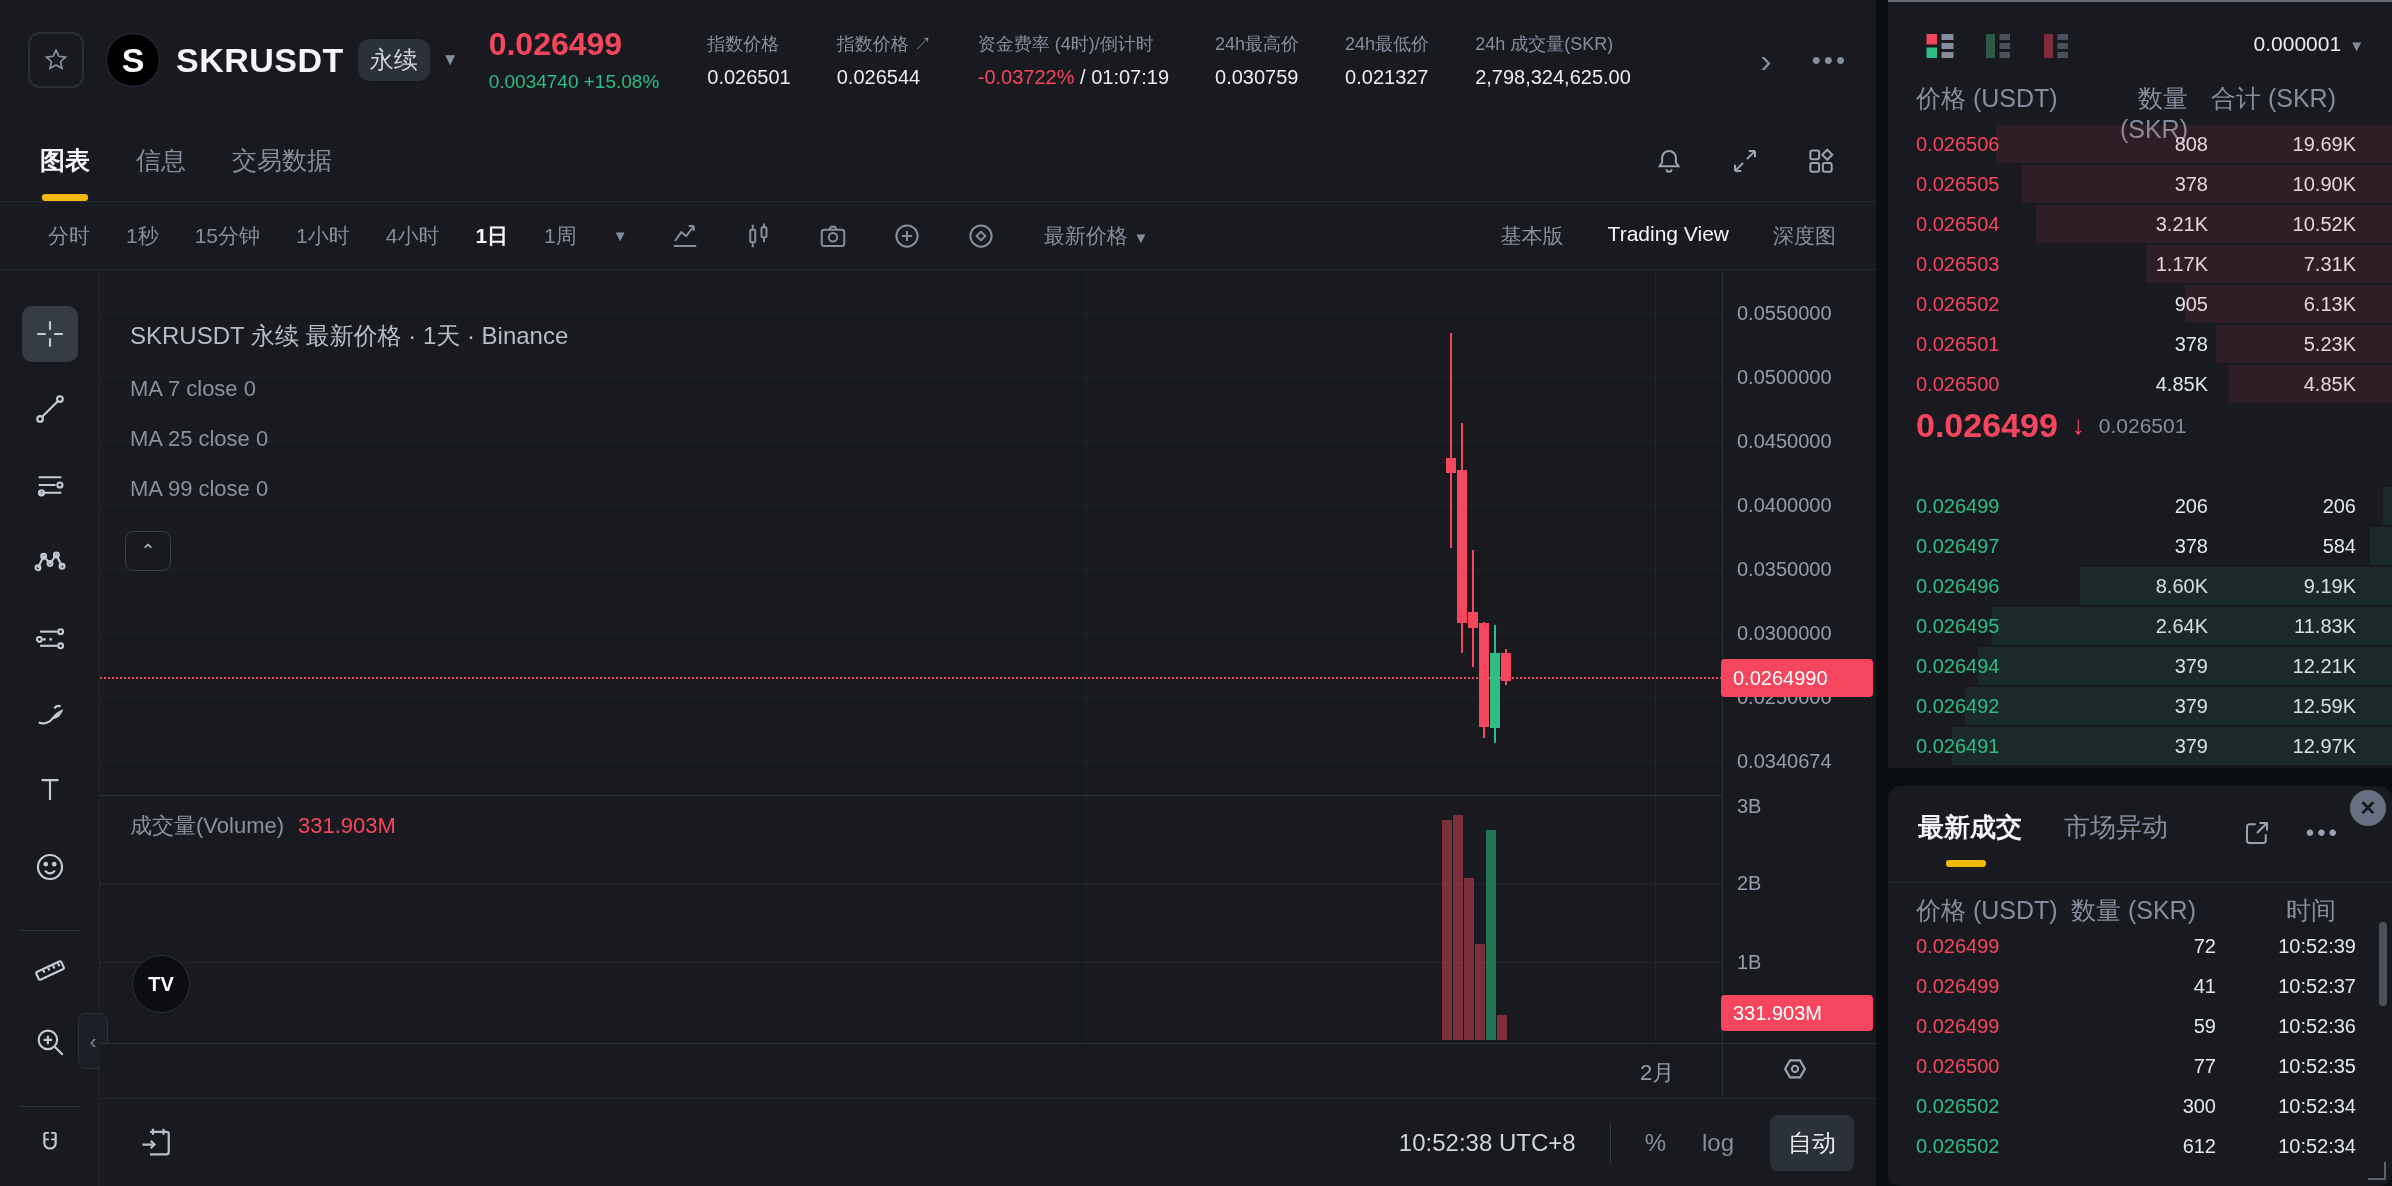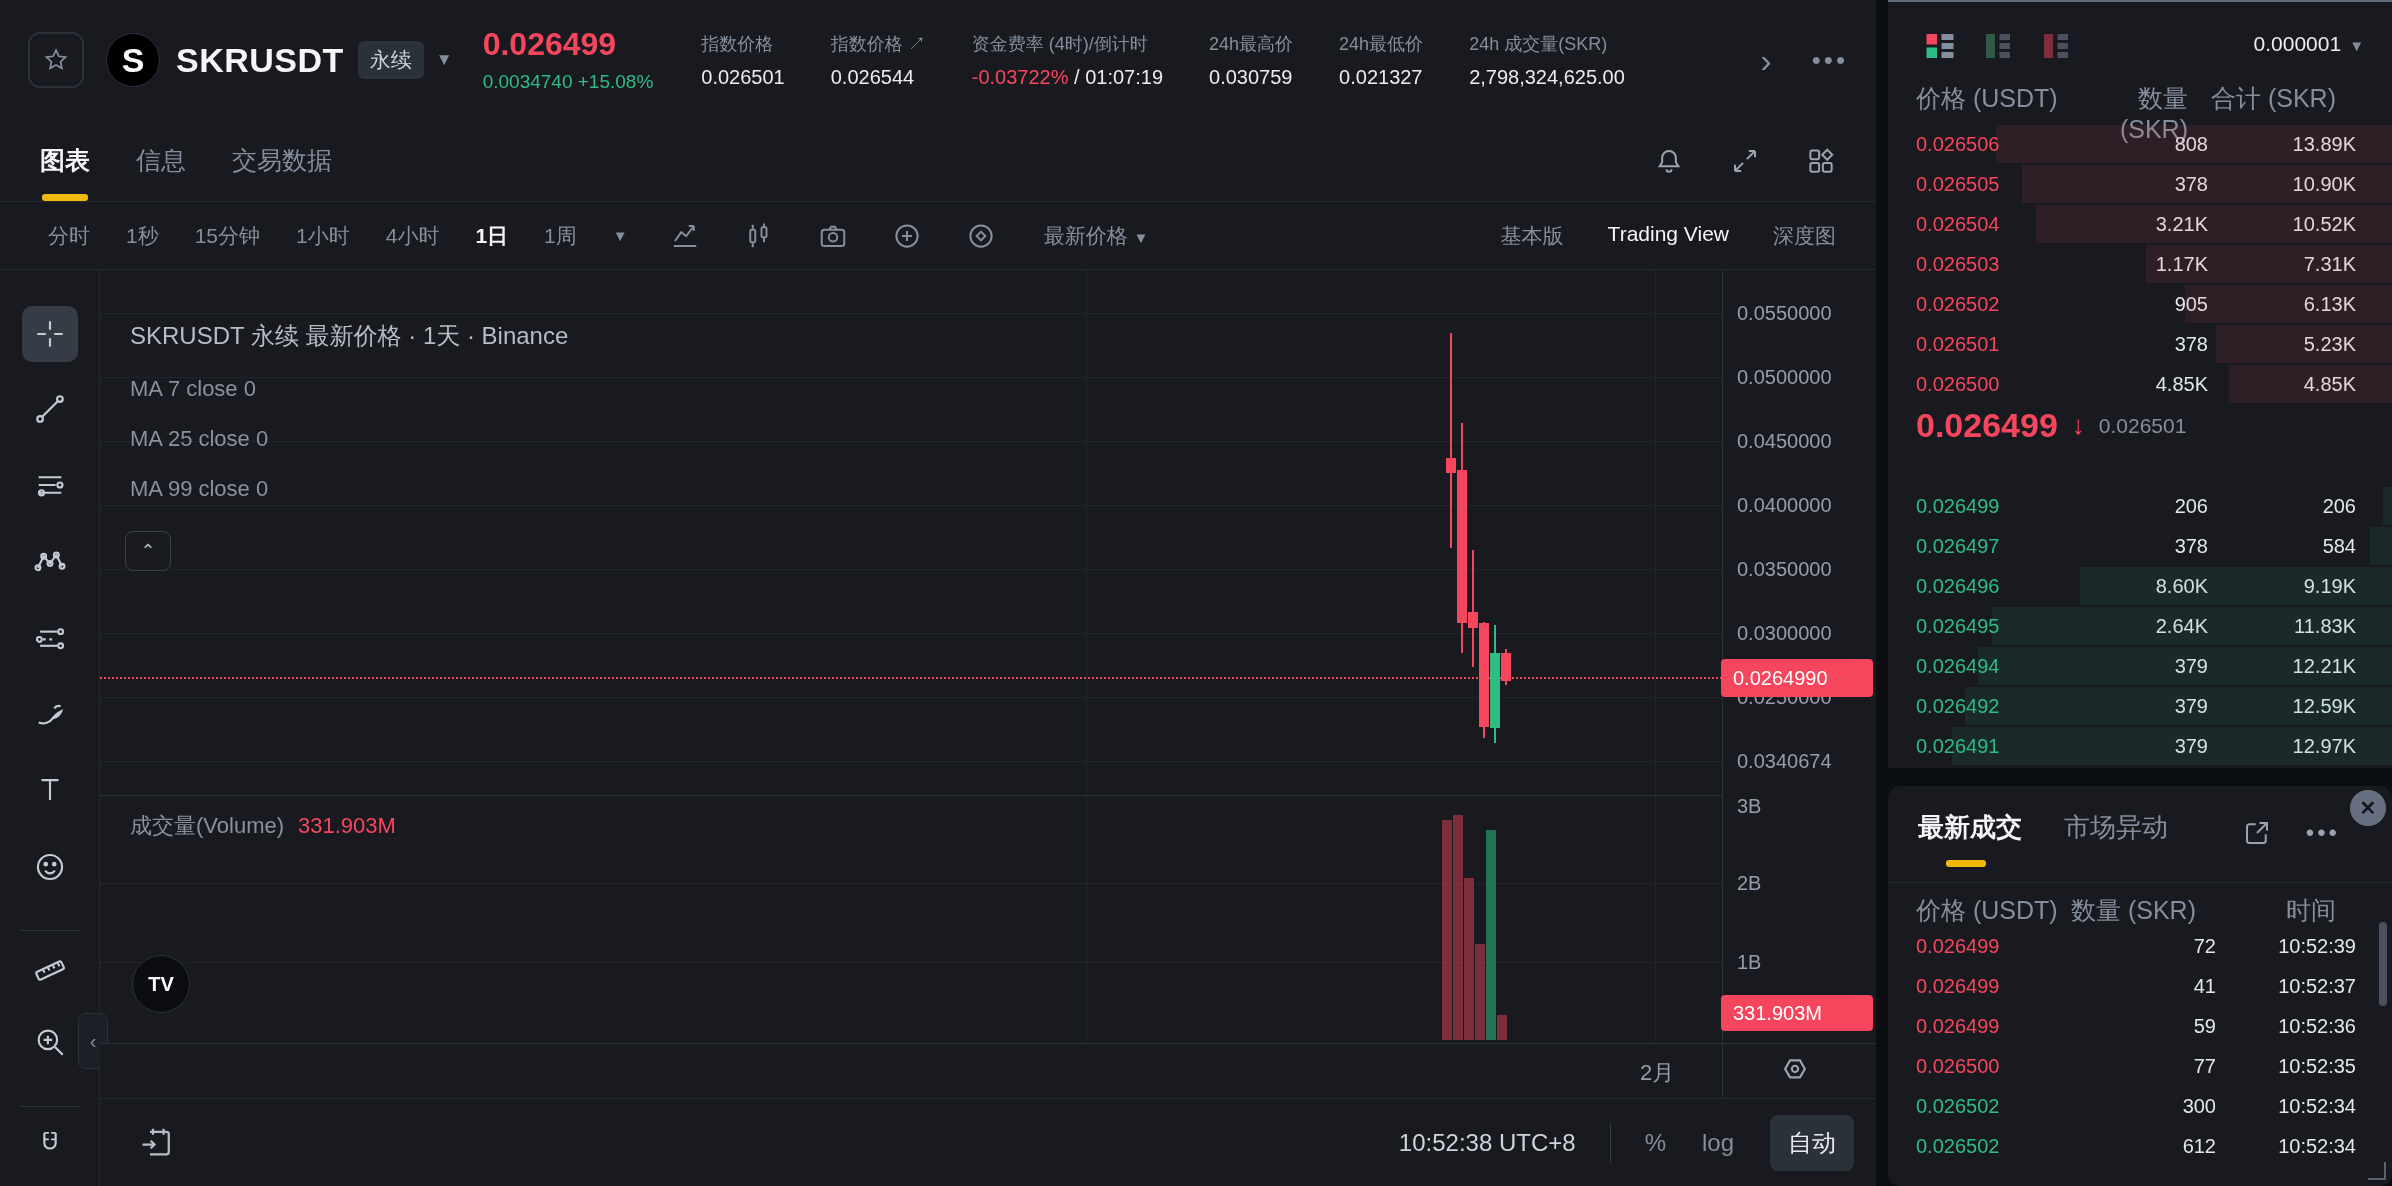--- a/index.html
+++ b/index.html
@@ -12,22 +12,22 @@
 
   
   .header { left:0; top:0; width:1876px; height:120px; background:#181a20;
             display:flex; align-items:center; padding:0 28px; }
   .star-btn { width:56px; height:56px; border:2px solid #2b3139; border-radius:12px;
               display:flex; align-items:center; justify-content:center; margin-right:22px; }
   .coin-logo { width:54px; height:54px; border-radius:50%; background:#000; color:#fff;
                font-size:34px; font-weight:bold; display:flex; align-items:center;
                justify-content:center; margin-right:16px; border:1px solid #2b3139; }
   .symbol { font-size:34px; font-weight:bold; color:#f5f6f8; letter-spacing:.5px; }
-  .contract-badge { background:#2b3139; color:#cfd3dc; font-size:21px; padding:5px 12px;
-                    border-radius:6px; margin-left:14px; }
+  .contract-badge { background:#2b3139; color:#cfd3dc; font-size:24px; padding:5px 12px;
+                    border-radius:12px; margin-left:14px; }
   .hdr-caret { color:#848e9c; font-size:17px; margin:0 30px 0 12px; }
   .price-block { margin-right:48px; }
   .last-price { font-size:32px; font-weight:bold; color:#f6465d; line-height:1.1; }
   .price-change { font-size:19px; color:#2ebd85; margin-top:8px; }
   .stats { display:flex; gap:46px; }
   .stat-label { font-size:18px; color:#848e9c; white-space:nowrap; }
   .stat-value { font-size:20px; color:#eaecef; margin-top:10px; white-space:nowrap; }
   .hdr-right { margin-left:auto; display:flex; align-items:center; gap:40px; color:#848e9c; }
   .hdr-chev { font-size:34px; line-height:1; }
   .hdr-dots { font-size:26px; letter-spacing:3px; }
@@ -540,21 +540,21 @@
     <div class="ob-cols">
         <span>价格 (USDT)</span>
         <span>数量 (SKR)</span>
         <span>合计 (SKR)</span>
       </div>
     <div class="ob-rows" style="top:122px;">
         <div class="ob-row">
           <div class="depth ask" style="width: 396px;"></div>
           <span class="red">0.026506</span>
           <span class="qty">808</span>
-          <span class="total">13.89K</span>
+          <span class="total">19.69K</span>
         </div>
         <div class="ob-row">
           <div class="depth ask" style="width: 369.6px;"></div>
           <span class="red">0.026505</span>
           <span class="qty">378</span>
           <span class="total">10.90K</span>
         </div>
         <div class="ob-row">
           <div class="depth ask" style="width: 356.4px;"></div>
           <span class="red">0.026504</span>

